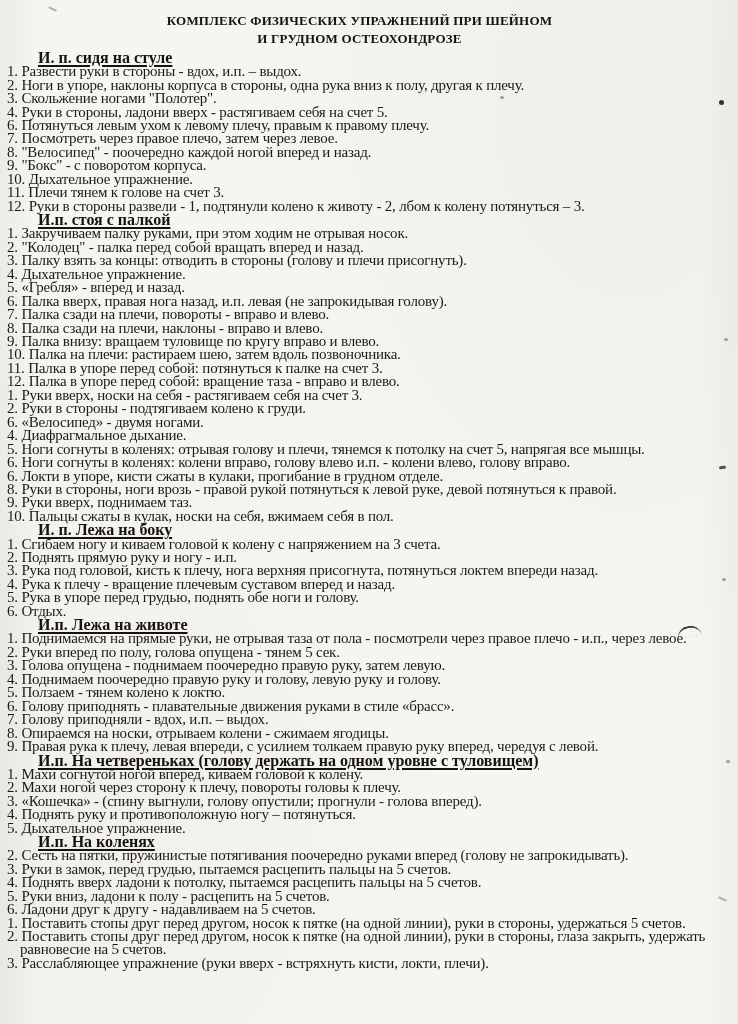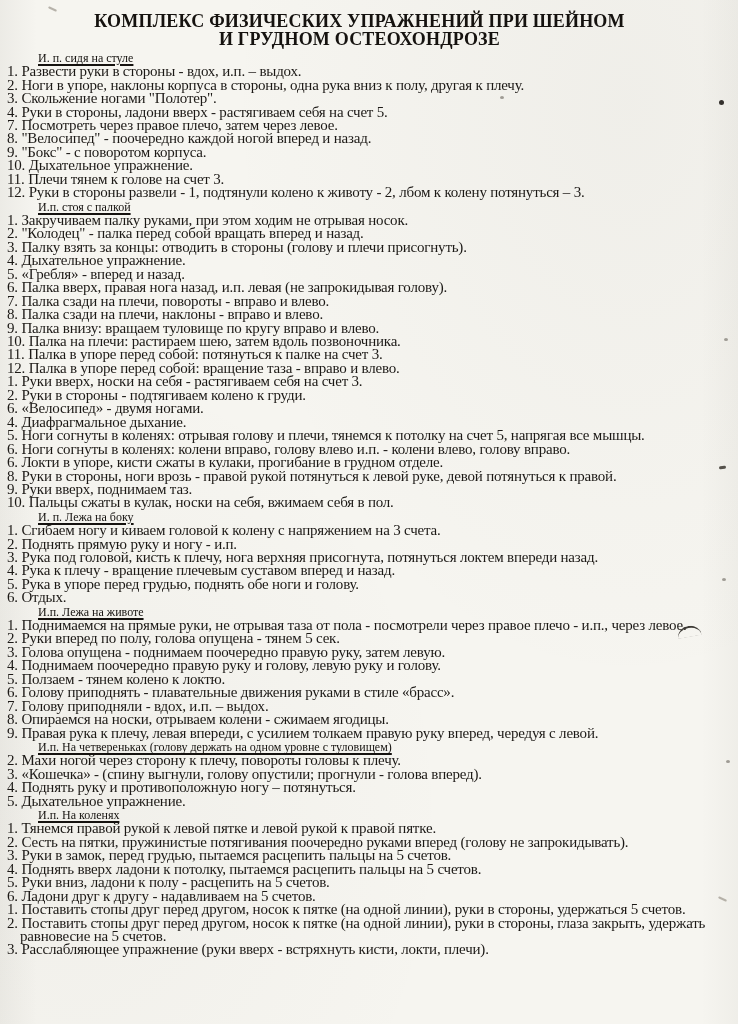--- a/index.html
+++ b/index.html
@@ -14,27 +14,27 @@
     padding:8px 26px 0 7px;
     color:#1c1916;
     background:
       radial-gradient(ellipse at 85% 10%, rgba(120,115,105,0.05), transparent 45%),
       radial-gradient(ellipse at 10% 80%, rgba(120,115,105,0.045), transparent 40%),
       linear-gradient(90deg, rgba(105,100,92,0.07), rgba(0,0,0,0) 5%, rgba(0,0,0,0) 95%, rgba(110,105,95,0.05)),
       #f6f5f0;
   }
   .title{
     text-align:center;font-weight:bold;
-    font-size:18px;line-height:18px;
+    font-size:13px;line-height:18px;
     letter-spacing:0.2px;
     margin:4px 0 3px 0;color:#15120f;
   }
   .heading{
-    font-weight:normal;
-    font-size:12px;line-height:14.2px;
+    font-weight:bold;
+    font-size:16px;line-height:14.2px;
     padding-left:31px;
     color:#15120f;
   }
   .heading .hu{
     text-decoration:underline;
     text-decoration-thickness:1.5px;
     text-underline-offset:2px;
   }
   .item{
     font-size:15px;line-height:13.45px;
@@ -62,20 +62,21 @@
     <div>КОМПЛЕКС ФИЗИЧЕСКИХ УПРАЖНЕНИЙ ПРИ ШЕЙНОМ</div>
     <div>И ГРУДНОМ ОСТЕОХОНДРОЗЕ</div>
   </div>
 
   <div id="sections">
       <div class="heading"><span class="hu">И. п. сидя на стуле</span></div>
       <div class="item">1. Развести руки в стороны - вдох, и.п. – выдох.</div>
       <div class="item">2. Ноги в упоре, наклоны корпуса в стороны, одна рука вниз к полу, другая к плечу.</div>
       <div class="item">3. Скольжение ногами "Полотер".</div>
       <div class="item">4. Руки в стороны, ладони вверх - растягиваем себя на счет 5.</div>
+      <div class="item">6. Потянуться левым ухом к левому плечу, правым к правому плечу.</div>
       <div class="item">7. Посмотреть через правое плечо, затем через левое.</div>
       <div class="item">8. "Велосипед" - поочередно каждой ногой вперед и назад.</div>
       <div class="item">9. "Бокс" - с поворотом корпуса.</div>
       <div class="item">10. Дыхательное упражнение.</div>
       <div class="item">11. Плечи тянем к голове на счет 3.</div>
       <div class="item">12. Руки в стороны развели - 1, подтянули колено к животу - 2, лбом к колену потянуться – 3.</div>
       <div class="heading"><span class="hu">И.п. стоя с палкой</span></div>
       <div class="item">1. Закручиваем палку руками, при этом ходим не отрывая носок.</div>
       <div class="item">2. "Колодец" - палка перед собой вращать вперед и назад.</div>
       <div class="item">3. Палку взять за концы: отводить в стороны (голову и плечи присогнуть).</div>
@@ -109,26 +110,26 @@
       <div class="item">1. Поднимаемся на прямые руки, не отрывая таза от пола - посмотрели через правое плечо - и.п., через левое.</div>
       <div class="item">2. Руки вперед по полу, голова опущена - тянем 5 сек.</div>
       <div class="item">3. Голова опущена - поднимаем поочередно правую руку, затем левую.</div>
       <div class="item">4. Поднимаем поочередно правую руку и голову, левую руку и голову.</div>
       <div class="item">5. Ползаем - тянем колено к локтю.</div>
       <div class="item">6. Голову приподнять - плавательные движения руками в стиле «брасс».</div>
       <div class="item">7. Голову приподняли - вдох, и.п. – выдох.</div>
       <div class="item">8. Опираемся на носки, отрываем колени - сжимаем ягодицы.</div>
       <div class="item">9. Правая рука к плечу, левая впереди, с усилием толкаем правую руку вперед, чередуя с левой.</div>
       <div class="heading"><span class="hu">И.п. На четвереньках (голову держать на одном уровне с туловищем)</span></div>
+      <div class="item">1. Махи согнутой ногой вперед, киваем головой к колену.</div>
       <div class="item">2. Махи ногой через сторону к плечу, повороты головы к плечу.</div>
       <div class="item">3. «Кошечка» - (спину выгнули, голову опустили; прогнули - голова вперед).</div>
       <div class="item">4. Поднять руку и противоположную ногу – потянуться.</div>
       <div class="item">5. Дыхательное упражнение.</div>
       <div class="heading"><span class="hu">И.п. На коленях</span></div>
-      <div class="item">1. Тянемся правой рукой к левой пятке и левой рукой к правой пятке.</div>
       <div class="item">2. Сесть на пятки, пружинистые потягивания поочередно руками вперед (голову не запрокидывать).</div>
       <div class="item">3. Руки в замок, перед грудью, пытаемся расцепить пальцы на 5 счетов.</div>
       <div class="item">4. Поднять вверх ладони к потолку, пытаемся расцепить пальцы на 5 счетов.</div>
       <div class="item">5. Руки вниз, ладони к полу - расцепить на 5 счетов.</div>
       <div class="item">6. Ладони друг к другу - надавливаем на 5 счетов.</div>
       <div class="item">1. Поставить стопы друг перед другом, носок к пятке (на одной линии), руки в стороны, удержаться 5 счетов.</div>
       <div class="item">2. Поставить стопы друг перед другом, носок к пятке (на одной линии), руки в стороны, глаза закрыть, удержать равновесие на 5 счетов.</div>
       <div class="item">3. Расслабляющее упражнение (руки вверх - встряхнуть кисти, локти, плечи).</div>
     </div>
 

